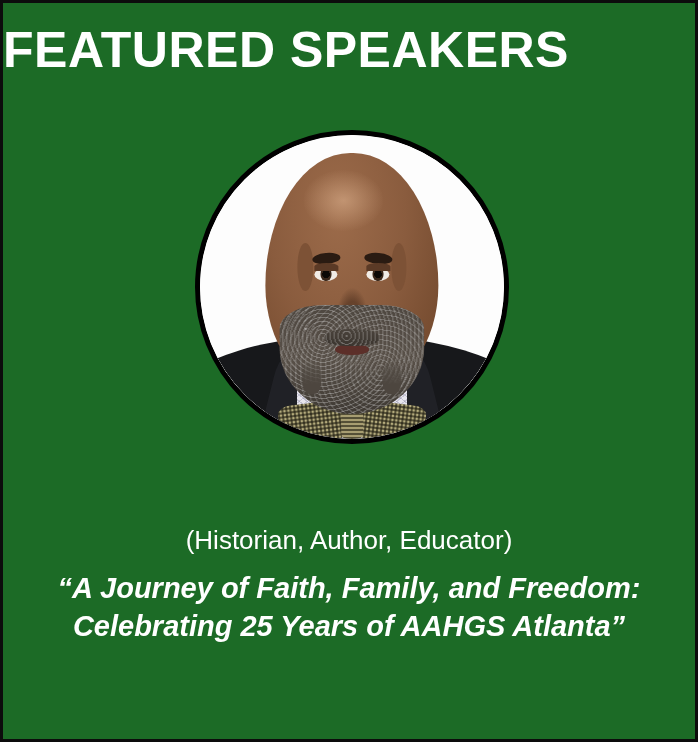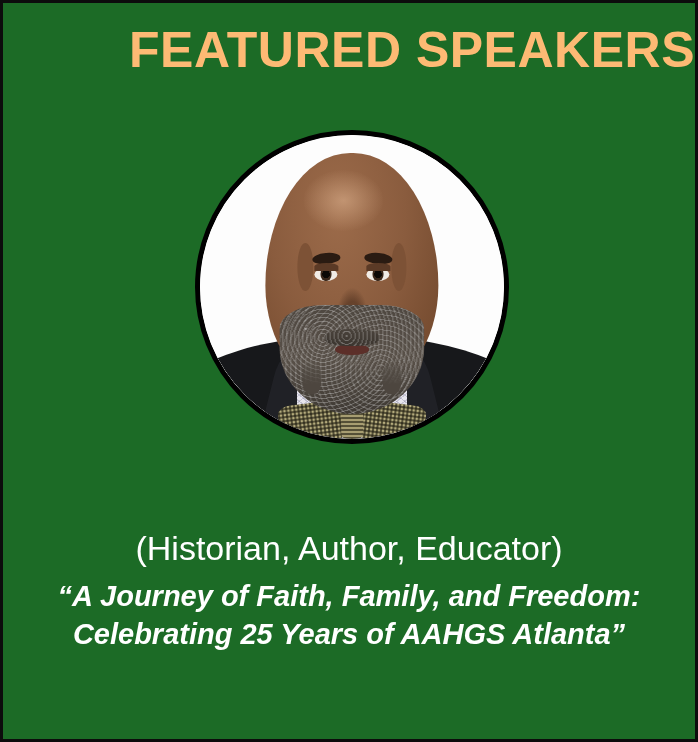--- a/index.html
+++ b/index.html
@@ -21,22 +21,22 @@
     border: 3px solid #0c0c0c;
     overflow: hidden;
   }
 
   
   .title {
     position: absolute;
     left: 0;
     right: 0;
     top: 18px;
-    text-align: right;
-    color: #fdba74;
+    text-align: left;
+    color: #ffffff;
     font-weight: 700;
     font-size: 50px;
     line-height: 58px;
     letter-spacing: 0.5px;
     font-family: "Liberation Sans", sans-serif;
     white-space: nowrap;
   }
 
   
   .portrait-wrap {
@@ -323,24 +323,24 @@
     color: #ffffff;
   }
   .speaker-name {
     font-size: 38px;
     font-weight: 700;
     line-height: 46px;
     white-space: pre;
     font-family: "Liberation Sans", sans-serif;
   }
   .speaker-role {
-    font-size: 34px;
+    font-size: 26px;
     font-weight: 400;
     line-height: 34px;
-    margin-top: 12px;
+    margin-top: 4px;
     font-family: "Liberation Sans", sans-serif;
   }
   .talk-title {
     margin-top: 12px;
     font-size: 29px;
     font-weight: 700;
     font-style: italic;
     line-height: 38px;
     font-family: "Liberation Sans", sans-serif;
   }

